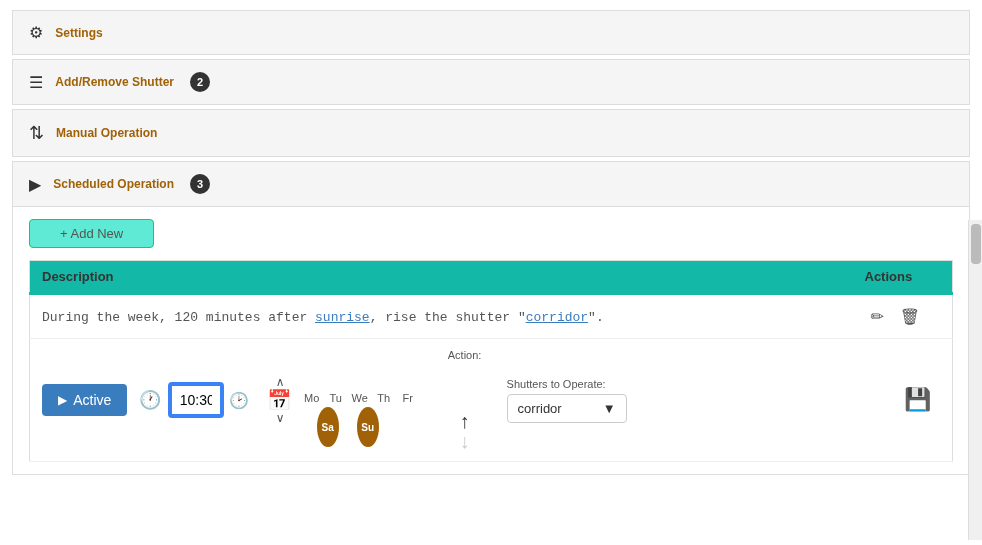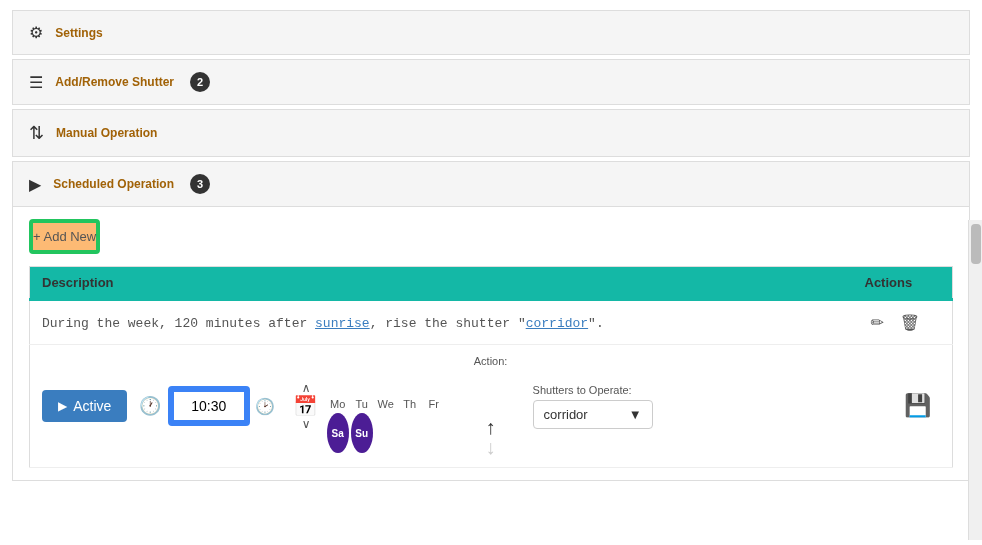--- a/index.html
+++ b/index.html
@@ -51,24 +51,24 @@
       margin-left: 4px;
     }
 
     .expanded-panel {
       background: #fff;
       border-top: 1px solid #ddd;
       padding: 12px 16px;
     }
 
     .add-new-btn {
-      border: 4px solid #22c55e;
-      background: #fdba74;
+      border: 1px solid #22c55e;
+      background: #5eead4;
       border-radius: 4px;
-      padding: 6px 0;
+      padding: 6px 30px;
       cursor: pointer;
       font-size: 13px;
       color: #555;
       margin-bottom: 12px;
     }
 
     .schedule-table {
       width: 100%;
       border-collapse: collapse;
       border: 1px solid #ddd;
@@ -143,25 +143,25 @@
     }
 
     .time-control {
       display: flex;
       align-items: center;
       gap: 6px;
       margin-left: 12px;
     }
 
     .time-input {
-      border: 6px solid #3b82f6;
+      border: 4px solid #3b82f6;
       border-radius: 4px;
       padding: 6px 8px;
       font-size: 14px;
-      width: 82px;
+      width: 56px;
       text-align: center;
     }
 
     .clock-icon {
       font-size: 18px;
       color: #555;
     }
 
     .days-control {
       display: flex;
@@ -186,21 +186,22 @@
     .day-badge {
       width: 22px;
       height: 40px;
       border-radius: 50%;
       display: flex;
       align-items: center;
       justify-content: center;
       font-size: 10px;
       font-weight: bold;
       color: #fff;
-      background: #4c1d95;
+      background: #a16207;
+      margin-left: 16px;
     }
 
     .chevron-btn {
       background: none;
       border: none;
       cursor: pointer;
       font-size: 12px;
       color: #555;
       line-height: 1;
     }

